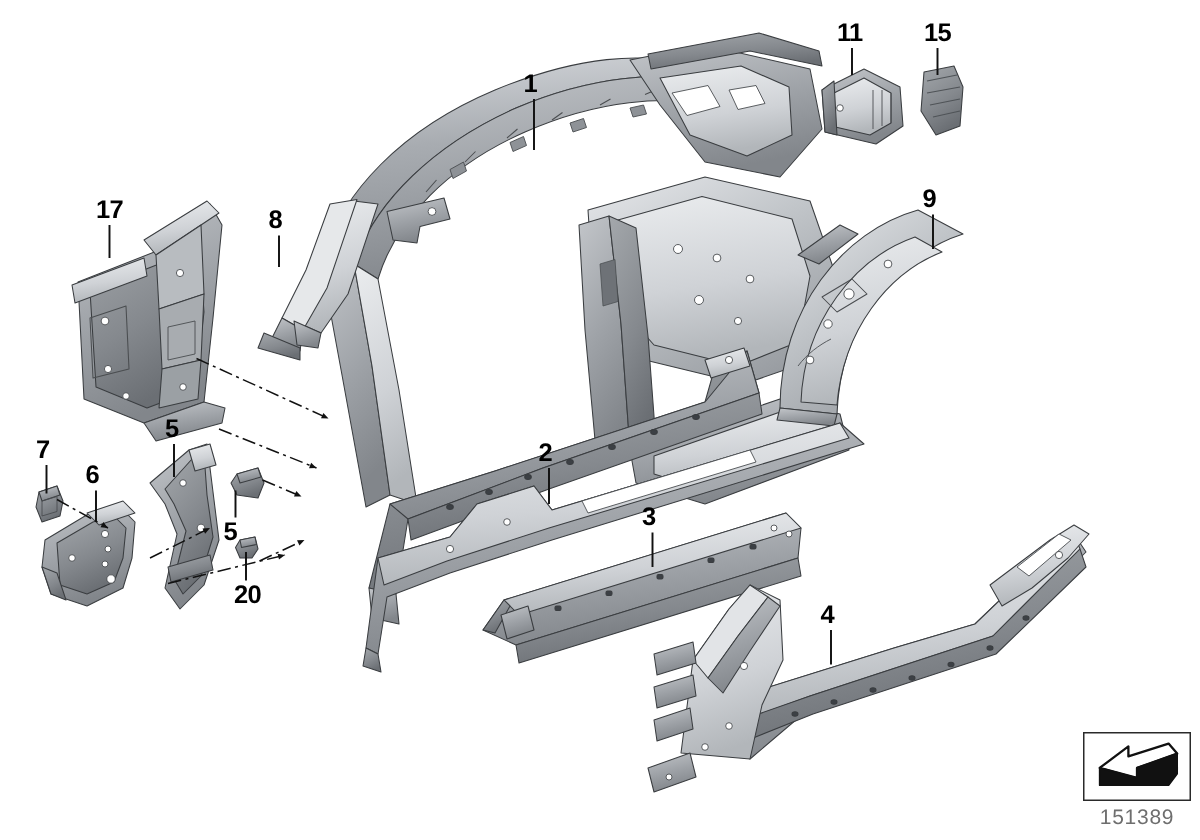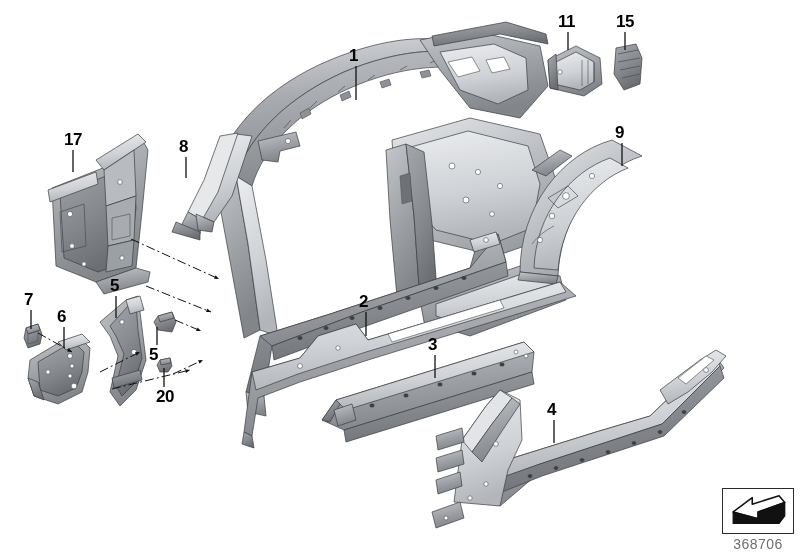--- a/index.html
+++ b/index.html
@@ -354,15 +354,15 @@
       <div class="callout" style="left: 64px; top: 131px;">17</div>
     </div>
 
   <div id="idbox">
     <svg viewBox="0 0 72 46" width="70" height="44">
       <path d="M10,24 L30,9 L30,16 L58,7 L64,14 L36,24 L36,31 Z" fill="#ffffff" stroke="#111" stroke-width="1.6" stroke-linejoin="round"></path>
       <path d="M10,24 L10,36 L58,36 L64,28 L64,14 L36,24 L36,31 Z" fill="#111" stroke="#111" stroke-width="1.2" stroke-linejoin="round"></path>
       <path d="M36,24 L64,14 L64,28 L58,36 L36,36 Z" fill="#111"></path>
     </svg>
   </div>
-  <div id="idnum">368706</div>
+  <div id="idnum">151389</div>
 
 </div>
 
 </body></html>

